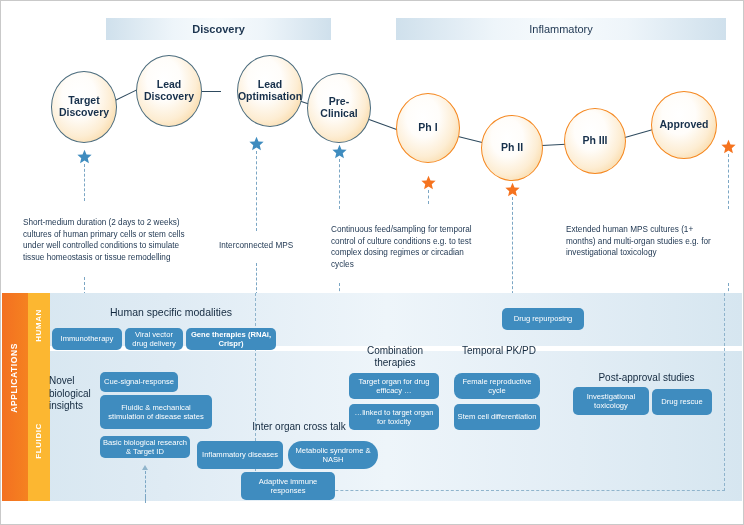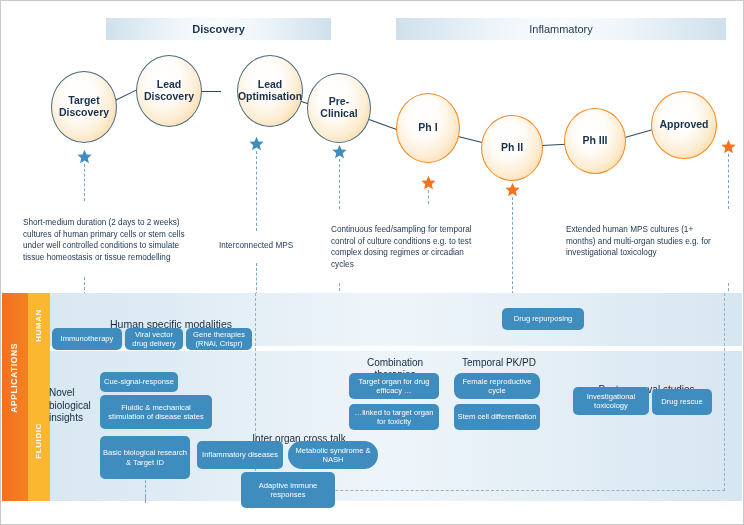--- a/index.html
+++ b/index.html
@@ -64,21 +64,21 @@
   .vlabel{
     position:absolute;writing-mode:vertical-rl;transform:rotate(180deg);
     font-weight:bold;letter-spacing:.6px;color:#ffffff;
   }
   #apps-divider{
     position:absolute;left:48px;right:0;top:53px;height:5px;background:#ffffff;
   }
 
   
   .group-title{
-    position:absolute;font-size:10px;color:#13293f;text-align:center;line-height:1.18;margin-top:12px;
+    position:absolute;font-size:10px;color:#13293f;text-align:center;line-height:1.18;
   }
   .group-title.big{font-size:10.5px;}
 
   
   .pill{
     position:absolute;border-radius:5px;
     background:#3f8cbf;color:#ffffff;
     display:flex;align-items:center;justify-content:center;text-align:center;
     font-size:7.6px;line-height:1.22;box-sizing:border-box;padding:1px 3px;
   }
@@ -221,41 +221,41 @@
   <div class="group-title" style="left:218px;top:420px;width:160px;">Inter organ cross talk</div>
 
   <div class="group-title" style="left:578px;top:371px;width:135px;">Post-approval studies</div>
 
   <div class="pill" style="left:51px;top:327px;width:70px;height:22px;">
     <span>Immunotherapy</span>
   </div>
   <div class="pill" style="left:124px;top:327px;width:58px;height:22px;">
     <span>Viral vector drug delivery</span>
   </div>
-  <div class="pill" style="left:185px;top:327px;width:66px;height:22px;">
+  <div class="pill" style="left:185px;top:327px;width:90px;height:22px;font-weight:bold;">
     <span>Gene therapies (RNAi, Crispr)</span>
   </div>
 
   <div class="pill" style="left:99px;top:371px;width:78px;height:20px;">
     <span>Cue-signal-response</span>
   </div>
   <div class="pill" style="left:99px;top:394px;width:112px;height:34px;">
     <span>Fluidic &amp; mechanical stimulation of disease states</span>
   </div>
-  <div class="pill" style="left:99px;top:435px;width:90px;height:43px;">
+  <div class="pill" style="left:99px;top:435px;width:90px;height:22px;">
     <span>Basic biological research &amp; Target ID</span>
   </div>
 
   <div class="pill" style="left:196px;top:440px;width:86px;height:28px;">
     <span>Inflammatory diseases</span>
   </div>
   <div class="pill" style="left:287px;top:440px;width:90px;height:28px;border-radius:14px;">
     <span>Metabolic syndrome &amp; NASH</span>
   </div>
-  <div class="pill" style="left:240px;top:471px;width:94px;height:36px;">
+  <div class="pill" style="left:240px;top:471px;width:94px;height:28px;">
     <span>Adaptive immune responses</span>
   </div>
 
   <div class="pill" style="left:348px;top:372px;width:90px;height:26px;">
     <span>Target organ for drug efficacy …</span>
   </div>
   <div class="pill" style="left:348px;top:403px;width:90px;height:26px;">
     <span>…linked to target organ for toxicity</span>
   </div>
 

